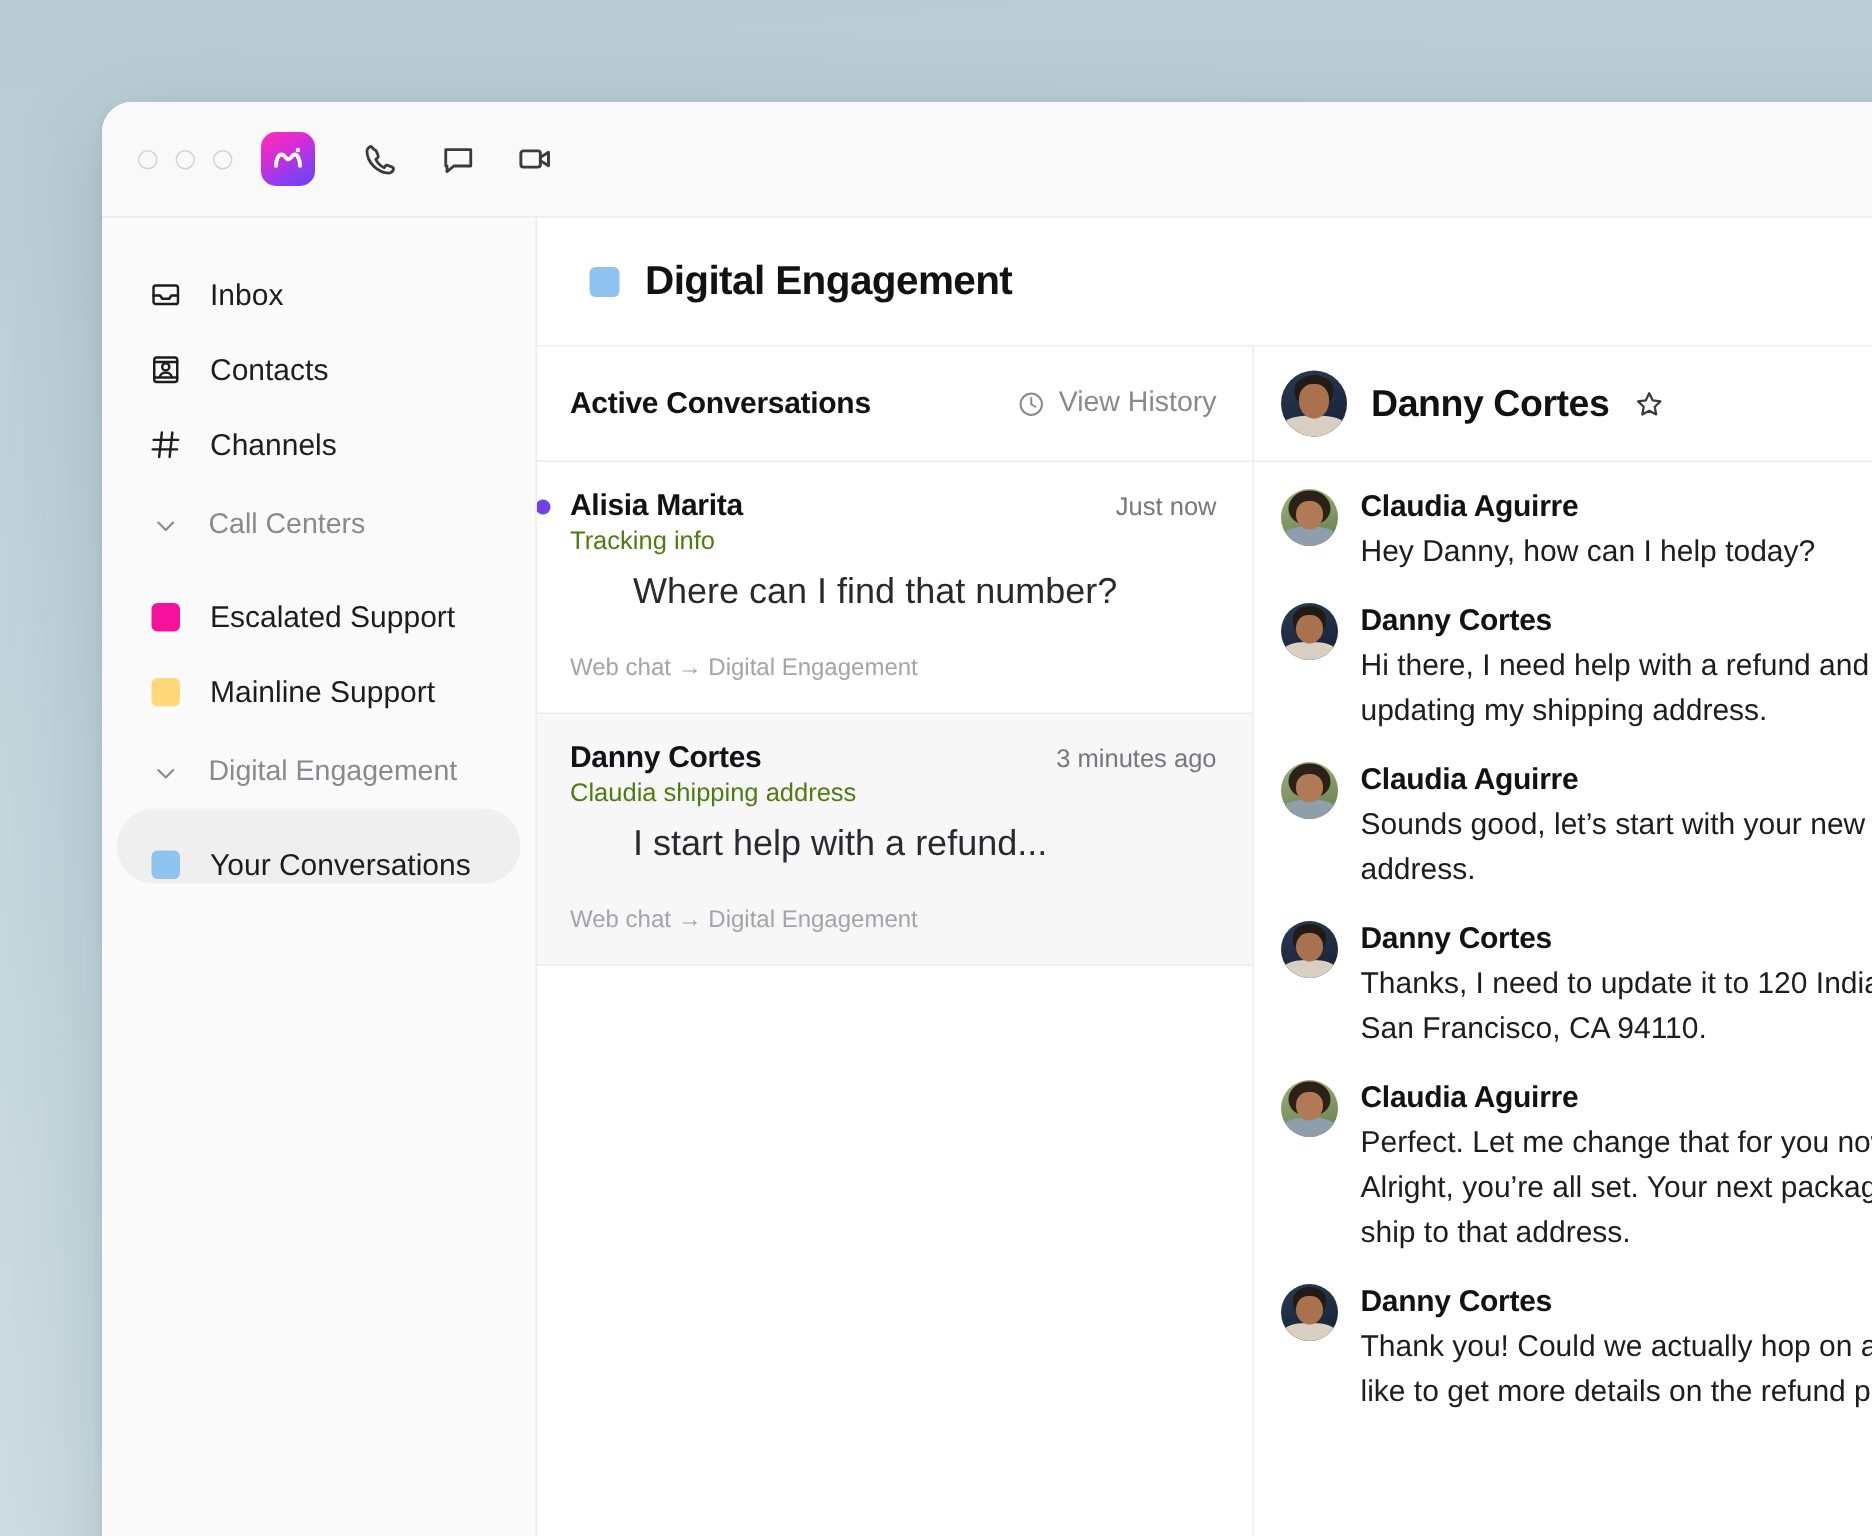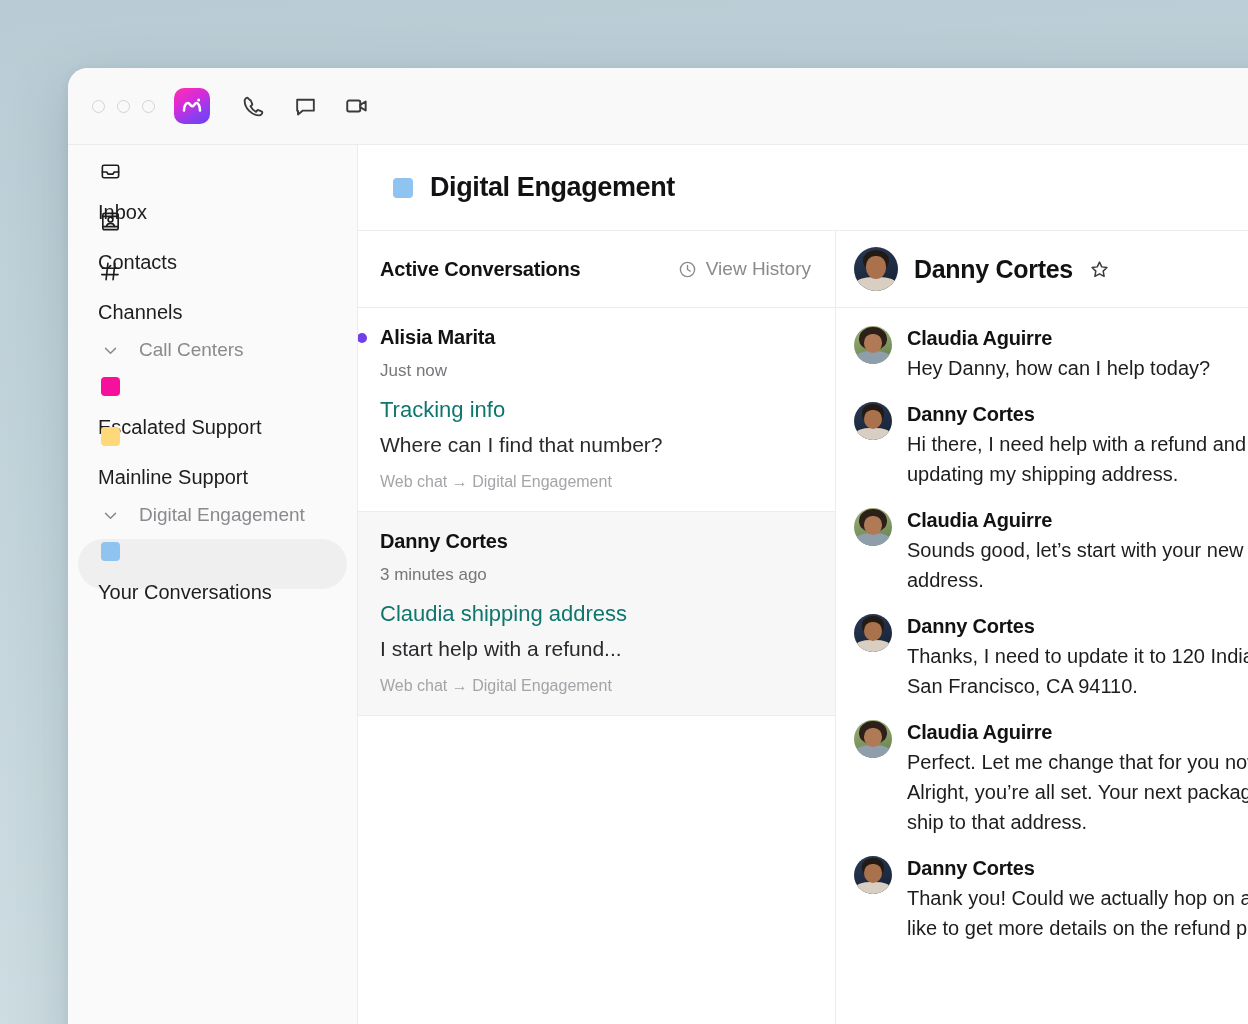--- a/index.html
+++ b/index.html
@@ -77,29 +77,28 @@
   
   .sidebar {
     width: 290px;
     flex: none;
     background: #fafafa;
     border-right: 1px solid #ececec;
     padding-top: 14px;
   }
   .nav-item {
     display: flex;
-    align-items: flex-start;
+    align-items: flex-end;
     gap: 17px;
     height: 50px;
     padding: 0 18px 0 20px;
     margin: 0 10px;
     border-radius: 25px;
     color: #1d1d1f;
     font-size: 20px;
-    flex-direction: column;
   }
   .nav-item .ic {
     width: 25px; height: 25px;
     display: flex; align-items: center; justify-content: center;
     flex: none;
     color: #1d1d1f;
   }
   .nav-group {
     display: flex;
     align-items: center;
@@ -200,21 +199,20 @@
     border-bottom: 1px solid #ececec;
     position: relative;
   }
   .convrow.active { background: #f7f7f7; }
 
   .convrow-top {
     display: flex;
     align-items: baseline;
     justify-content: space-between;
     gap: 12px;
-    flex-direction: column;
   }
   .convrow-name {
     font-size: 20px;
     font-weight: bold;
     color: #121214;
     letter-spacing: -0.2px;
     display: flex;
     align-items: center;
   }
   .unread {
@@ -225,31 +223,32 @@
     margin-right: 13px;
     margin-left: -23px;
   }
   .convrow-time {
     font-size: 17px;
     color: #76767b;
     white-space: nowrap;
     text-align: center;
   }
   .convrow-subject {
-    margin-top: 16px;
-    font-size: 22px;
-    color: #0f766e;
+    margin-top: 2px;
+    font-size: 17px;
+    color: #4d7c0f;
   }
   .convrow-preview {
     margin-top: 10px;
-    font-size: 21px;
+    font-size: 24px;
     color: #2a2a2e;
+    margin-left: 42px;
   }
   .convrow-route {
-    margin-top: 16px;
+    margin-top: 28px;
     font-size: 16px;
     color: #a4a4a9;
   }
 
   
   .chatpane {
     flex: 1;
     min-width: 0;
     display: flex;
     flex-direction: column;

